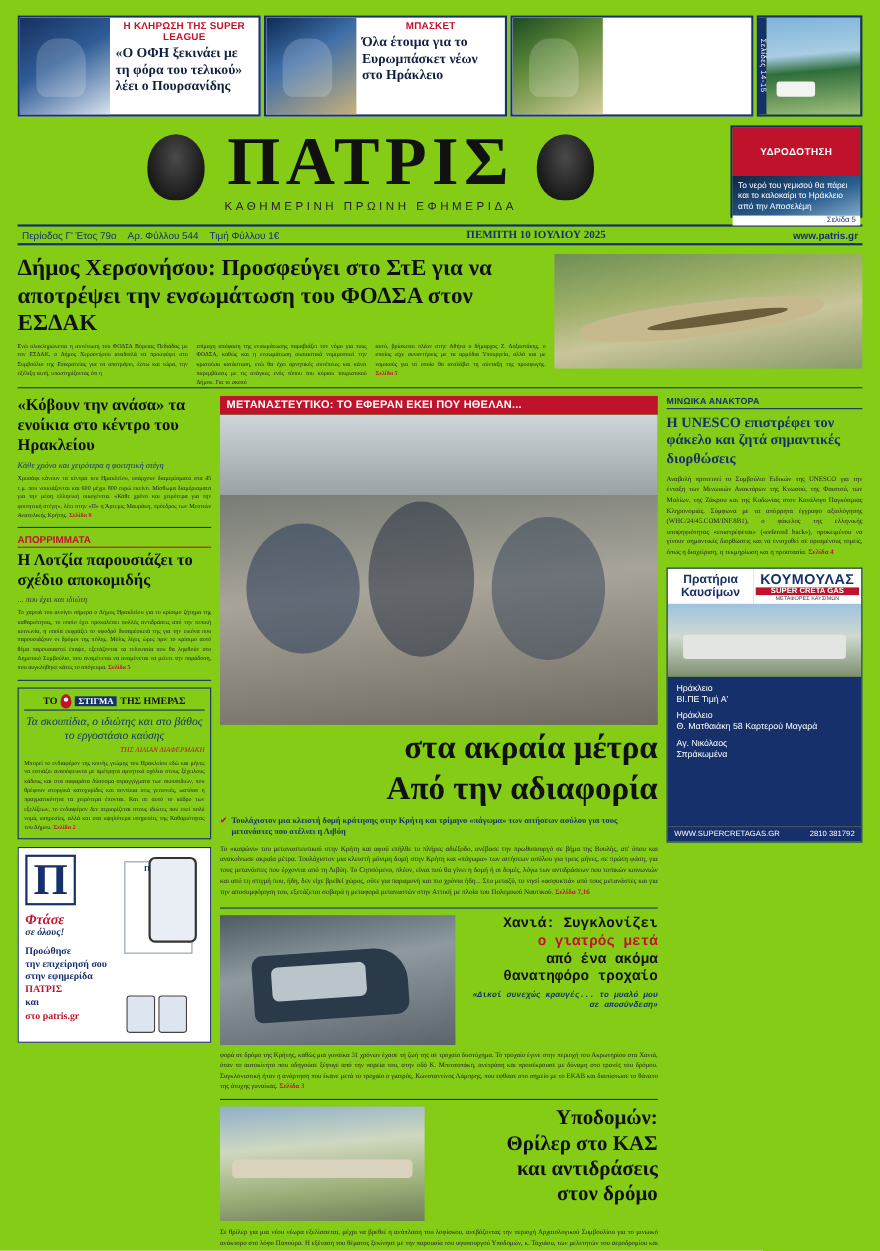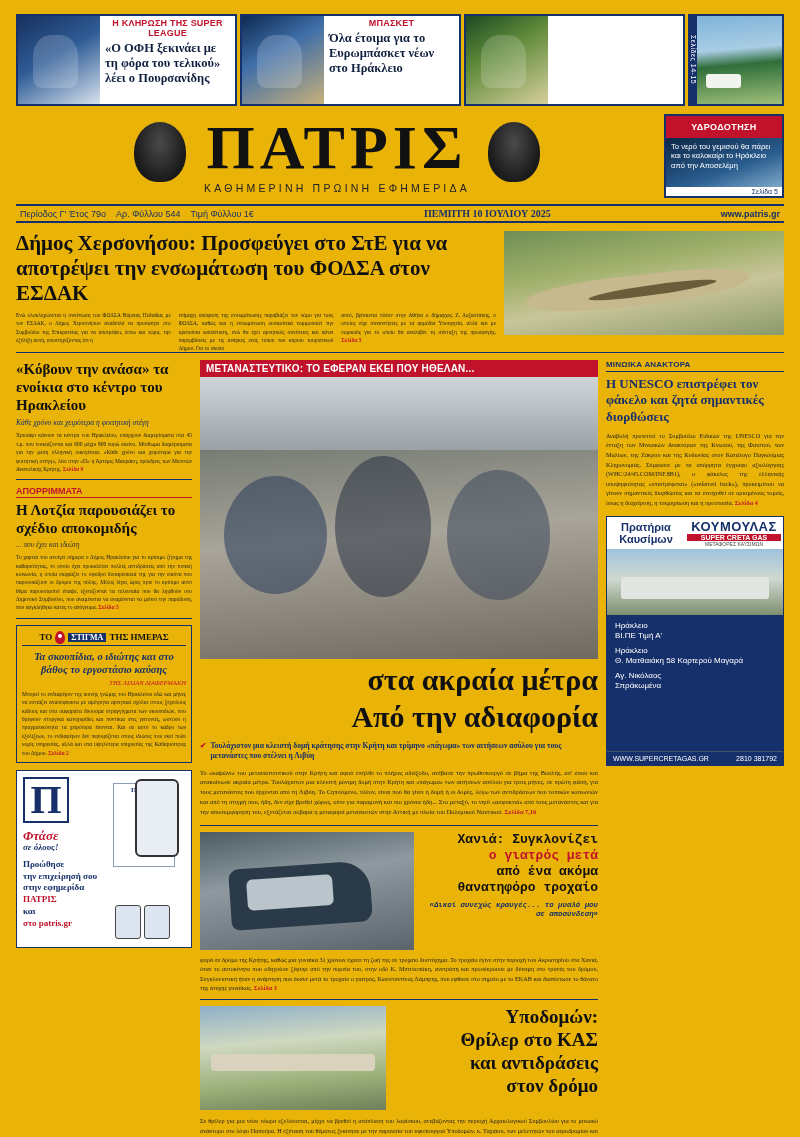--- a/index.html
+++ b/index.html
@@ -8,21 +8,21 @@
     width: 800px;
     height: 1137px;
     background: #ffffff;
     font-family: "Liberation Serif", serif;
     color: #111;
     position: relative;
     overflow: hidden;
   }
   .page {
     width: 800px; height: 1137px;
-    background:#eab308;
+    background:#84cc16;
     position: relative;
     padding: 14px 16px 8px 16px;
   }
 
   
   .teaser-strip {
     display: flex;
     gap: 3px;
     height: 92px;
     align-items: stretch;
@@ -139,21 +139,21 @@
   .mast-right-box {
     width:120px; flex:0 0 120px;
     border:2px solid #16306b;
     display:flex; flex-direction:column;
     height:84px;
   }
   .mast-right-title {
     background:#c0132b; color:#fff;
     font-family:"Liberation Sans", sans-serif;
     font-size:9px; font-weight:bold;
-    text-align:center; padding:6px 0;
+    text-align:center; padding:17px 0;
     letter-spacing:.4px;
   }
   .mast-right-body {
     flex:1;
     background:linear-gradient(160deg,#0d2746,#2a5d8f 60%,#7fa9c9);
     color:#fff;
     font-size:7.6px;
     line-height:1.25;
     padding:4px 5px;
     font-family:"Liberation Sans", sans-serif;
@@ -263,21 +263,21 @@
   .stigma-box {
     background:#16306b; color:#fff; font-size:8px; padding:0 3px; font-weight:bold;
   }
   .pin {
     width:10px; height:13px; background:#c0132b;
     border-radius:50% 50% 50% 50% / 60% 60% 40% 40%;
     position:relative;
   }
   .pin::after{ content:""; position:absolute; left:3px; top:3.5px; width:4px;height:4px;background:#fff;border-radius:50%; }
   .stigma-head {
-    font-size:10.5px; font-weight:bold; font-style:italic; color:#16306b;
+    font-size:10.5px; font-weight:normal; font-style:italic; color:#16306b;
     text-align:center; margin-top:4px; line-height:1.25;
   }
   .stigma-by { font-size:6.5px; text-align:right; color:#c0132b; font-style:italic; margin-top:3px; }
 
   
   .promo {
     border:1.4px solid #16306b; margin-top:7px; padding:6px; display:flex; gap:6px;
     background:#fff; height:178px;
   }
   .promo-left { width:84px; flex:0 0 84px; }

